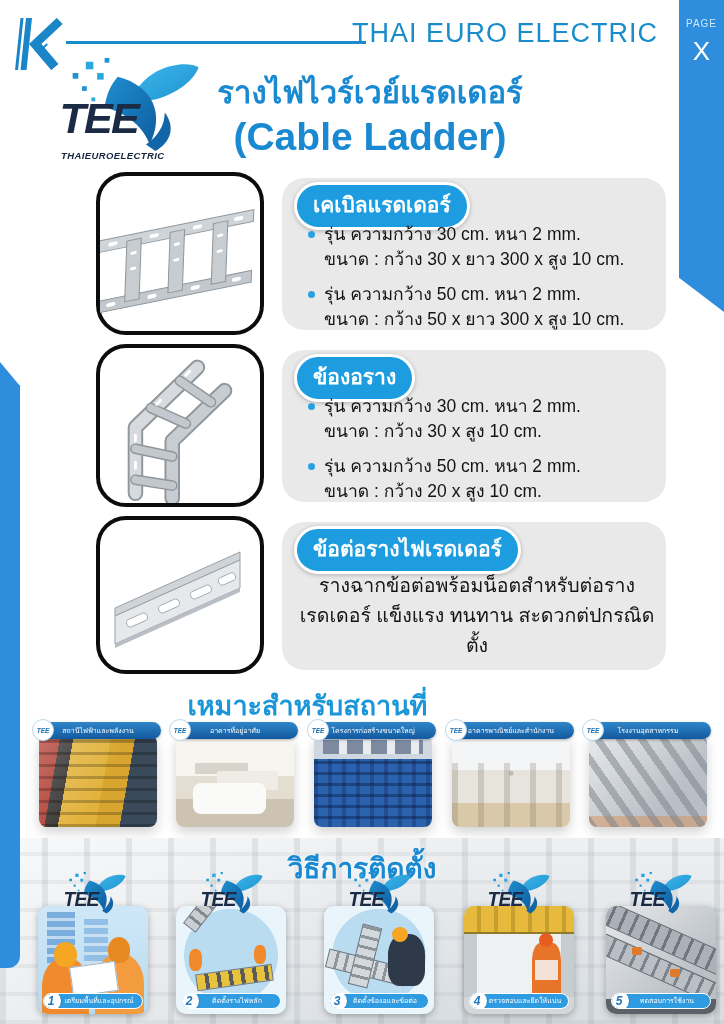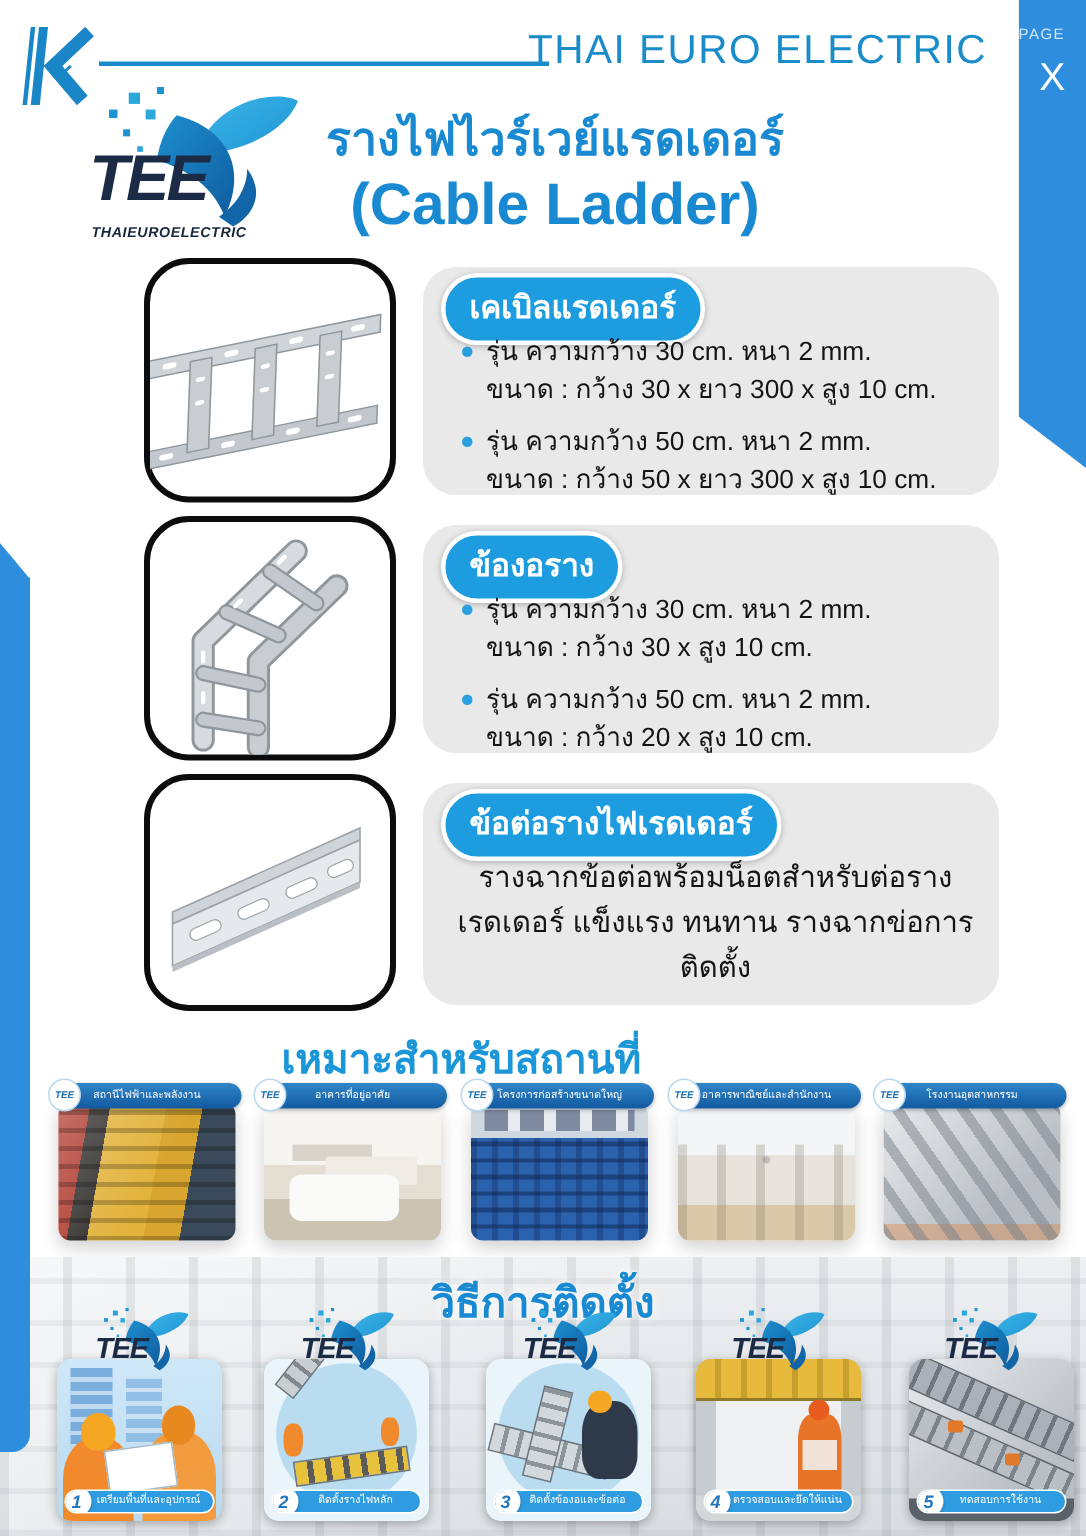--- a/index.html
+++ b/index.html
@@ -6,21 +6,21 @@
   #page{
     position:relative;width:724px;height:1024px;overflow:hidden;background:#ffffff;
     font-family:"Liberation Sans","DejaVu Sans",sans-serif;
   }
   
   .k-logo{position:absolute;left:14px;top:18px;width:54px;height:52px;}
   .header-line{position:absolute;left:66px;top:41px;width:300px;height:3px;background:#1a8cc9;}
   .brand{position:absolute;right:66px;top:18px;font-size:27px;letter-spacing:1px;color:#1a8cc9;font-weight:400;}
   .page-ribbon{position:absolute;left:679px;top:0;width:45px;height:312px;background:#2e8edd;
     clip-path:polygon(0 0,100% 0,100% 100%,0 89%);}
-  .page-ribbon .page-label{position:absolute;top:18px;width:100%;font-size:10px;letter-spacing:1px;color:#cfe7f8;}
+  .page-ribbon .page-label{position:absolute;top:18px;width:100%;text-align:center;font-size:10px;letter-spacing:1px;color:#cfe7f8;}
   .page-ribbon .page-number{position:absolute;top:36px;width:100%;text-align:center;font-size:26px;color:#ffffff;font-weight:400;}
   
   .tee-logo{position:absolute;left:55px;top:58px;width:150px;height:108px;}
   .tee-logo svg{display:block;}
   .tee-sub{position:absolute;left:6px;top:92px;font-size:9.5px;font-weight:700;font-style:italic;color:#14253d;letter-spacing:.4px;}
   
   .doc-title{position:absolute;left:190px;top:74px;width:360px;text-align:center;color:#1989d1;font-weight:700;}
   .doc-title .t1{font-size:31px;line-height:1.25;}
   .doc-title .t2{font-size:39px;line-height:1.25;}
   
@@ -308,21 +308,21 @@
         <rect x="58" y="82" width="22" height="8" rx="4" transform="rotate(-24 69 86)"></rect>
         <rect x="90" y="68" width="22" height="8" rx="4" transform="rotate(-24 101 72)"></rect>
         <rect x="118" y="55" width="18" height="8" rx="4" transform="rotate(-24 127 59)"></rect>
       </g>
     </svg>
   </div>
   <div class="panel" id="panel-3"></div>
   <div class="pill" id="pill-3">ข้อต่อรางไฟเรดเดอร์</div>
   <div class="desc">
     <div>รางฉากข้อต่อพร้อมน็อตสำหรับต่อราง</div>
-    <div>เรดเดอร์ แข็งแรง ทนทาน รางฉากข่อการติดตั้ง</div>
+    <div>เรดเดอร์ แข็งแรง ทนทาน สะดวกต่ปกรณิดตั้ง</div>
   </div>
 
   <div class="left-stripe-tip"></div>
   <div class="left-stripe"></div>
 
   <div class="places-heading">เหมาะสำหรับสถานที่</div>
 
   <div class="place-card" id="place-0">
     <div class="place-photo ph-power"></div>
     <div class="place-banner">สถานีไฟฟ้าและพลังงาน</div>

